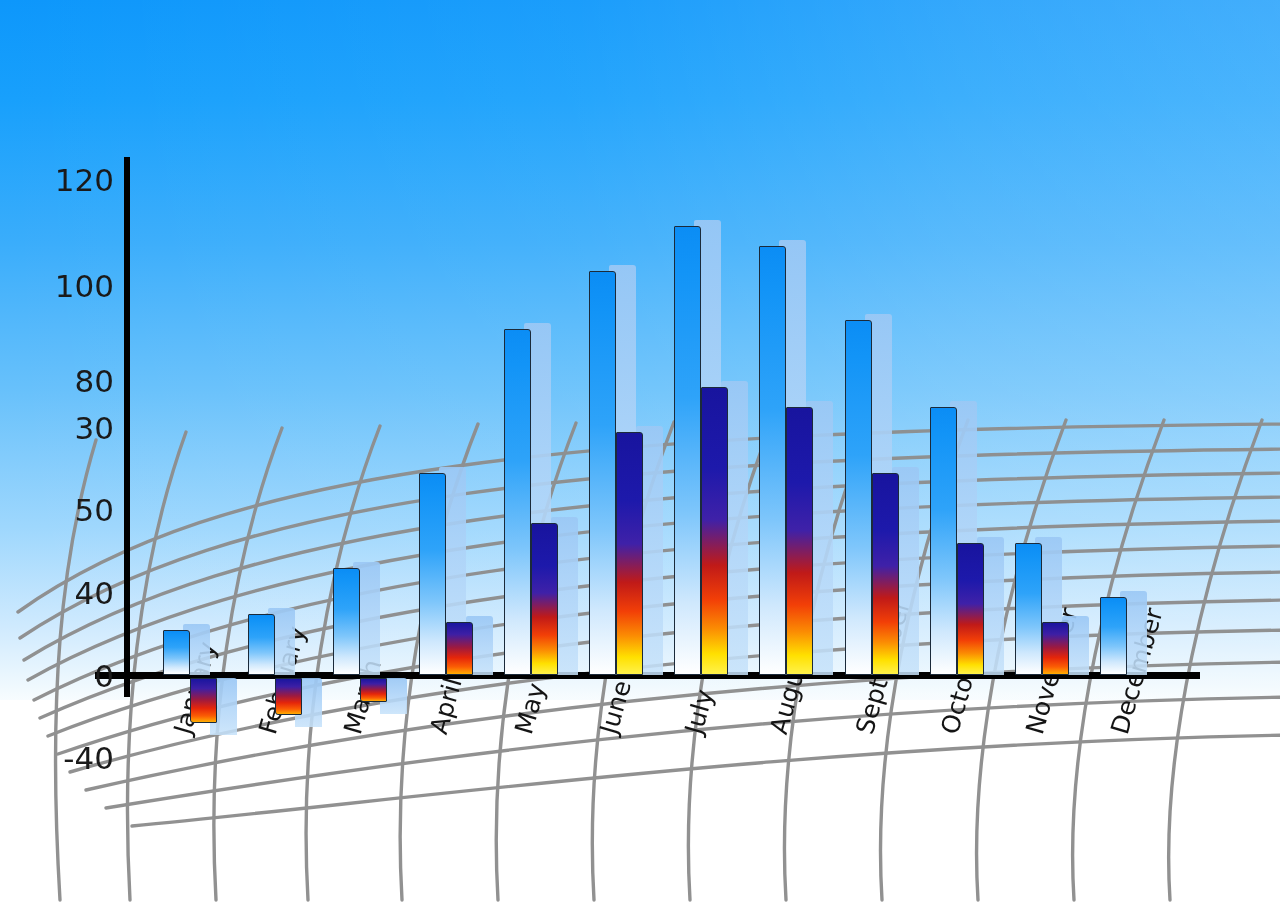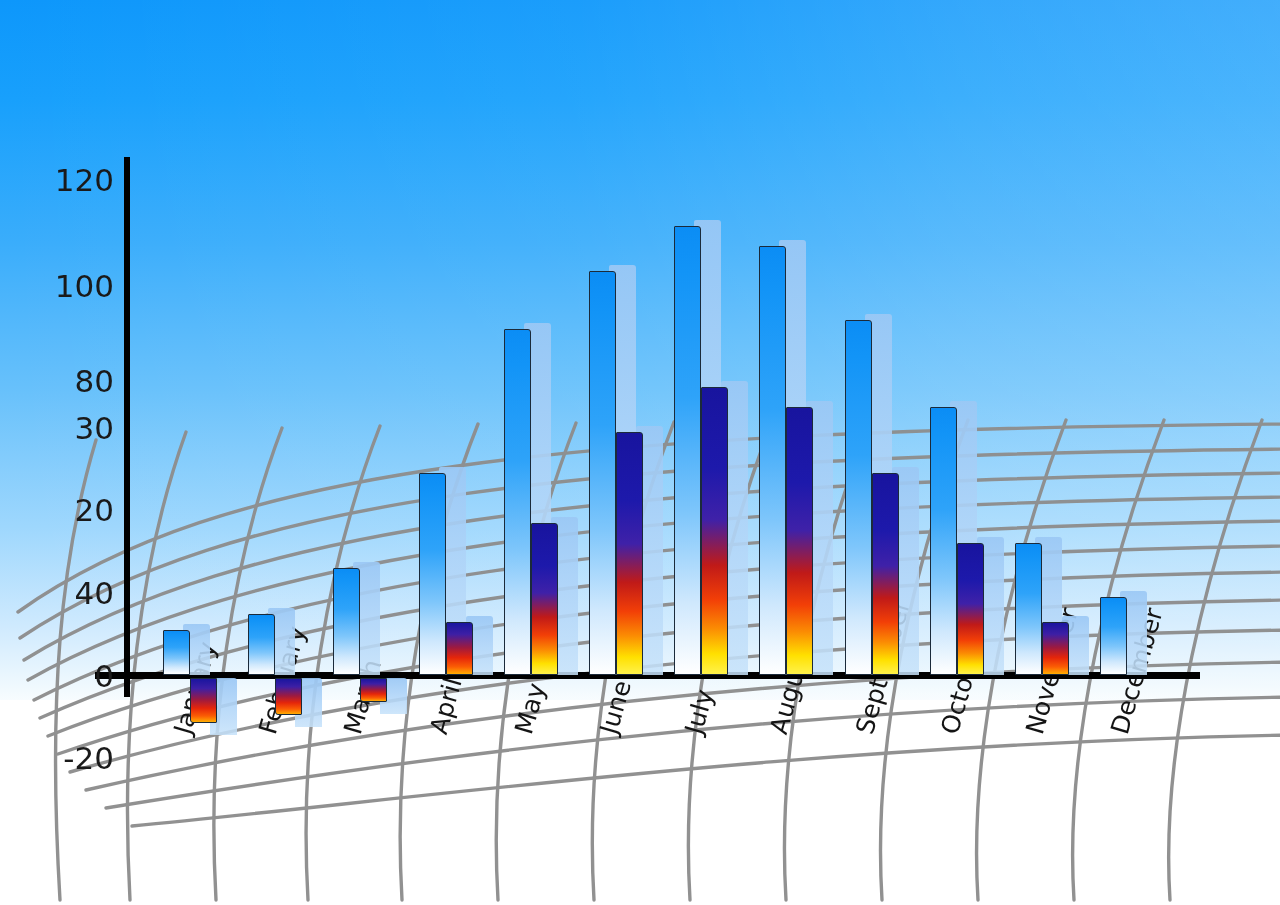--- a/index.html
+++ b/index.html
@@ -225,23 +225,23 @@
       <div class="bar s1" style="left: 1015px; top: 543.404px; width: 27px; height: 132.096px; z-index: 5;"></div>
       <div class="xlabel" style="left: 1022px; top: 730px;">November</div>
       <div class="shadowbar" style="left: 1120.2px; top: 591.068px; width: 27px; height: 84.432px; z-index: 2;"></div>
       <div class="bar s1" style="left: 1100.2px; top: 597.068px; width: 27px; height: 78.432px; z-index: 5;"></div>
       <div class="xlabel" style="left: 1107.2px; top: 730px;">December</div>
     </div>
 
   <div id="yaxis"></div>
   <div id="xaxis"></div>
   <div id="yticks">
-      <div class="ytick" style="top: 743.06px; right: 0px;">-20</div>
+      <div class="ytick" style="top: 743.06px; right: 0px;">-40</div>
       <div class="ytick" style="top: 660.5px; right: 0px;">0</div>
       <div class="ytick" style="top: 577.94px; right: 0px;">40</div>
-      <div class="ytick" style="top: 495.38px; right: 0px;">20</div>
+      <div class="ytick" style="top: 495.38px; right: 0px;">50</div>
       <div class="ytick" style="top: 412.82px; right: 0px;">30</div>
       <div class="ytick" style="top: 330.26px; right: 0px; margin-top: 36px;">80</div>
       <div class="ytick" style="top: 247.7px; right: 0px; margin-top: 23px;">100</div>
       <div class="ytick" style="top: 165.14px; right: 0px;">120</div>
     </div>
 
 </div>
 
 </body></html>

